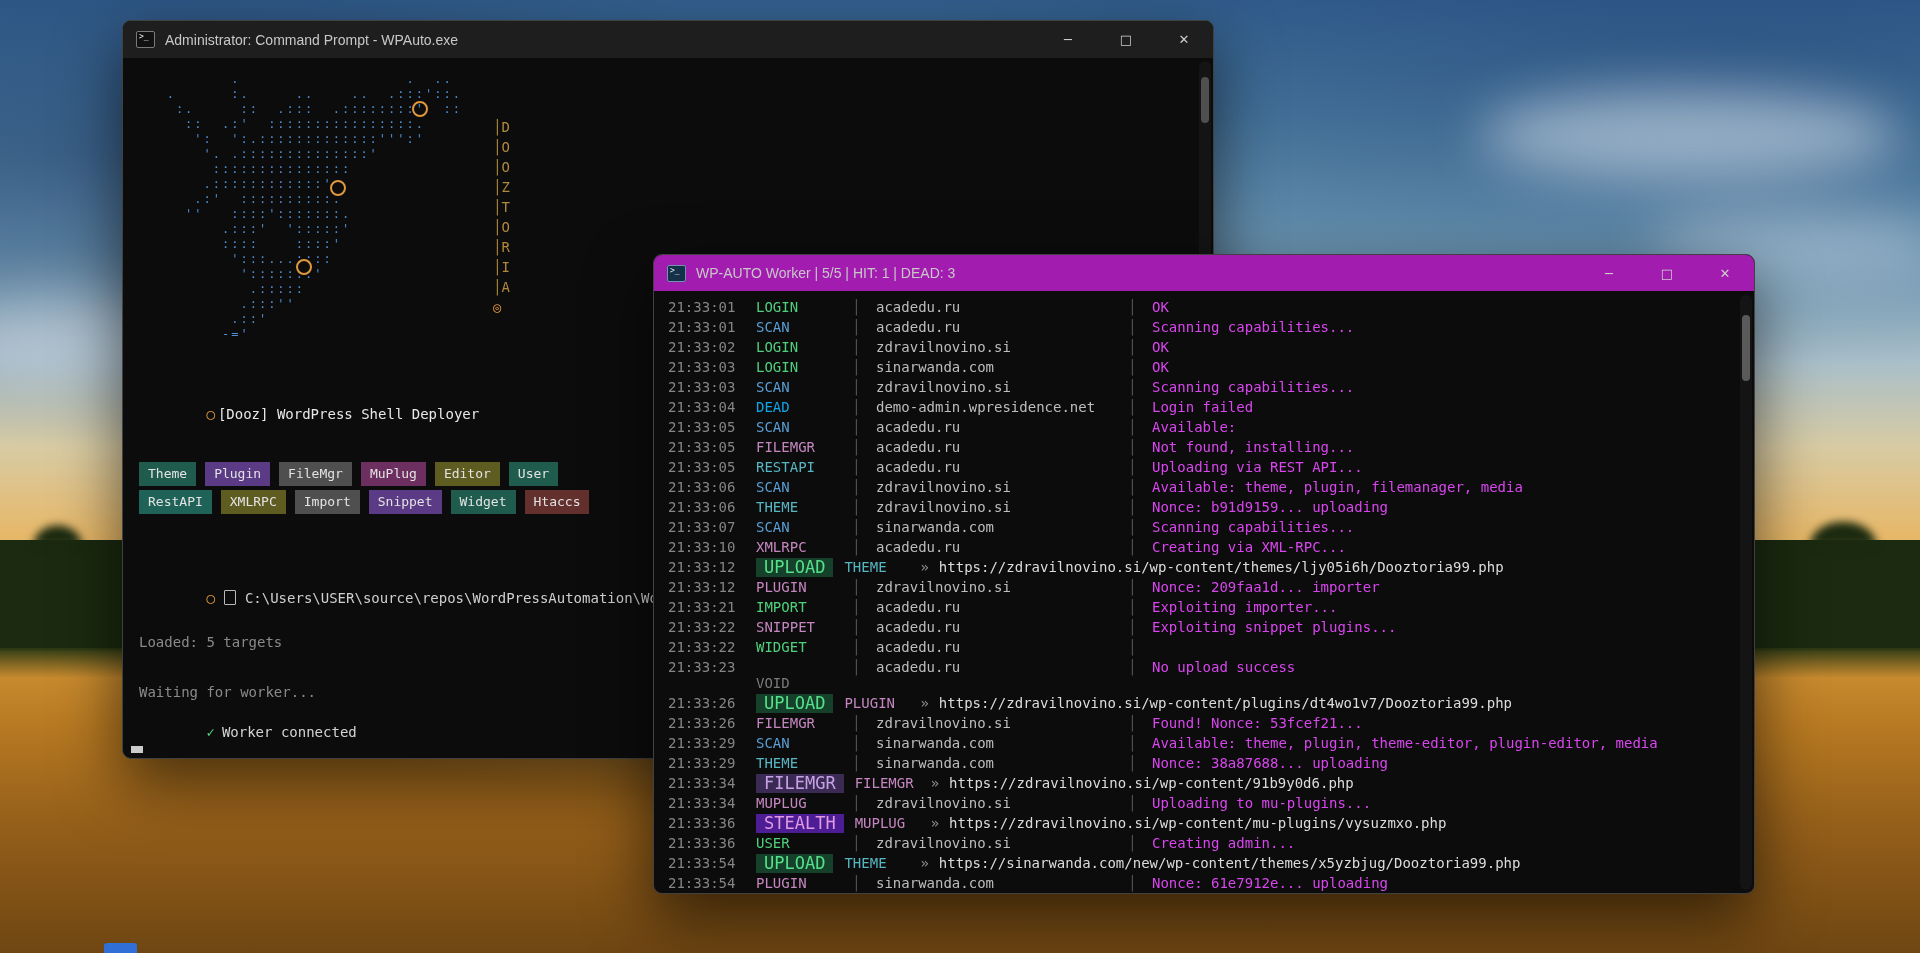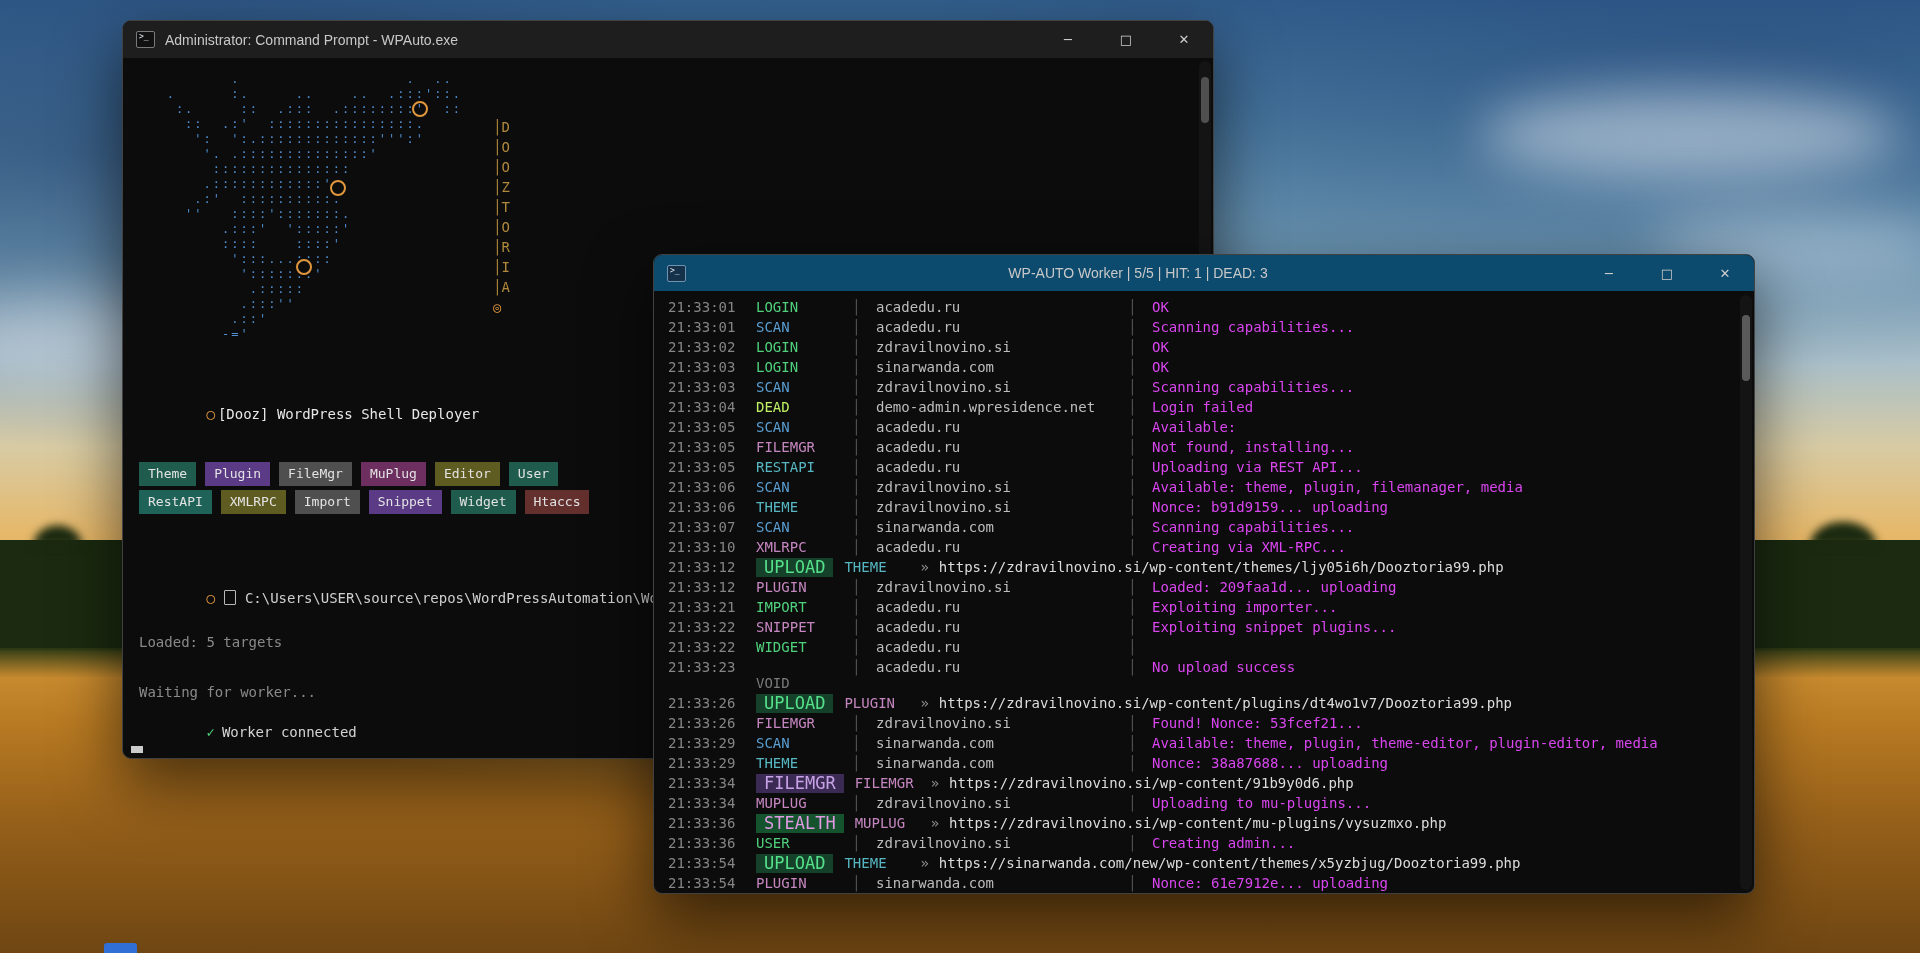--- a/index.html
+++ b/index.html
@@ -37,21 +37,21 @@
     background:linear-gradient(180deg,#2e3a14,rgba(46,58,20,0));
   }
   .task-frag{position:absolute;left:104px;bottom:0;width:33px;height:10px;background:#2f6fd6;border-radius:3px 3px 0 0;}
 
   
   .window{position:absolute;background:#0c0c0c;border:1px solid #414141;border-radius:9px;
     box-shadow:0 24px 64px rgba(0,0,0,.6);overflow:hidden;}
   .w1{left:122px;top:20px;width:1090px;height:737px;}
   .w2{left:653px;top:254px;width:1100px;height:638px;z-index:5;}
   .titlebar{height:37px;background:#1e1e1e;display:flex;align-items:center;color:#c8c8c8;font-size:14px;}
-  .w2 .titlebar{height:36px;background:#0c4a6e;text-align:center;}
+  .w2 .titlebar{height:36px;background:#a21caf;}
   .tb-icon{width:17px;height:15px;margin:0 10px 0 13px;border:1px solid #7a7a7a;border-radius:2px;
     background:#111;position:relative;flex:none;}
   .tb-icon::after{content:">_";position:absolute;left:2px;top:0px;font-size:8px;color:#dfe8ef;
     font-family:"DejaVu Sans Mono",monospace;}
   .term-ic{background:#15314a;border-color:#6f93b0;}
   .tb-title{flex:1;white-space:nowrap;overflow:hidden;}
   .tb-btn{width:58px;height:100%;display:flex;align-items:center;justify-content:center;
     color:#cdcdcd;font-size:13px;flex:none;font-family:"DejaVu Sans",sans-serif;}
 
   .term{font-family:"DejaVu Sans Mono","Liberation Mono",monospace;font-size:14px;color:#cccccc;}
@@ -182,41 +182,41 @@
       <span class="tb-btn">□</span>
       <span class="tb-btn">✕</span>
     </header>
     <div class="term w2-body">
       <div>
           <div class="wrow"><span class="wt">21:33:01</span><span class="wa" style="color: rgb(79, 209, 124);">LOGIN</span><span class="wsep">│</span><span class="wtar">acadedu.ru</span><span class="wsep">│</span><span class="wmsg">OK</span></div>
           <div class="wrow"><span class="wt">21:33:01</span><span class="wa" style="color: rgb(90, 159, 212);">SCAN</span><span class="wsep">│</span><span class="wtar">acadedu.ru</span><span class="wsep">│</span><span class="wmsg">Scanning capabilities...</span></div>
           <div class="wrow"><span class="wt">21:33:02</span><span class="wa" style="color: rgb(79, 209, 124);">LOGIN</span><span class="wsep">│</span><span class="wtar">zdravilnovino.si</span><span class="wsep">│</span><span class="wmsg">OK</span></div>
           <div class="wrow"><span class="wt">21:33:03</span><span class="wa" style="color: rgb(79, 209, 124);">LOGIN</span><span class="wsep">│</span><span class="wtar">sinarwanda.com</span><span class="wsep">│</span><span class="wmsg">OK</span></div>
           <div class="wrow"><span class="wt">21:33:03</span><span class="wa" style="color: rgb(90, 159, 212);">SCAN</span><span class="wsep">│</span><span class="wtar">zdravilnovino.si</span><span class="wsep">│</span><span class="wmsg">Scanning capabilities...</span></div>
-          <div class="wrow"><span class="wt">21:33:04</span><span class="wa" style="color: #bef264;">DEAD</span><span class="wsep">│</span><span class="wtar">demo-admin.wpresidence.net</span><span class="wsep">│</span><span class="wmsg">Login failed</span></div>
+          <div class="wrow"><span class="wt">21:33:04</span><span class="wa" style="color: #0ea5e9;">DEAD</span><span class="wsep">│</span><span class="wtar">demo-admin.wpresidence.net</span><span class="wsep">│</span><span class="wmsg">Login failed</span></div>
           <div class="wrow"><span class="wt">21:33:05</span><span class="wa" style="color: rgb(90, 159, 212);">SCAN</span><span class="wsep">│</span><span class="wtar">acadedu.ru</span><span class="wsep">│</span><span class="wmsg">Available:</span></div>
           <div class="wrow"><span class="wt">21:33:05</span><span class="wa" style="color: rgb(197, 134, 192);">FILEMGR</span><span class="wsep">│</span><span class="wtar">acadedu.ru</span><span class="wsep">│</span><span class="wmsg">Not found, installing...</span></div>
           <div class="wrow"><span class="wt">21:33:05</span><span class="wa" style="color: rgb(86, 182, 194);">RESTAPI</span><span class="wsep">│</span><span class="wtar">acadedu.ru</span><span class="wsep">│</span><span class="wmsg">Uploading via REST API...</span></div>
           <div class="wrow"><span class="wt">21:33:06</span><span class="wa" style="color: rgb(90, 159, 212);">SCAN</span><span class="wsep">│</span><span class="wtar">zdravilnovino.si</span><span class="wsep">│</span><span class="wmsg">Available: theme, plugin, filemanager, media</span></div>
           <div class="wrow"><span class="wt">21:33:06</span><span class="wa" style="color: rgb(86, 182, 194);">THEME</span><span class="wsep">│</span><span class="wtar">zdravilnovino.si</span><span class="wsep">│</span><span class="wmsg">Nonce: b91d9159... uploading</span></div>
           <div class="wrow"><span class="wt">21:33:07</span><span class="wa" style="color: rgb(90, 159, 212);">SCAN</span><span class="wsep">│</span><span class="wtar">sinarwanda.com</span><span class="wsep">│</span><span class="wmsg">Scanning capabilities...</span></div>
           <div class="wrow"><span class="wt">21:33:10</span><span class="wa" style="color: rgb(197, 134, 192);">XMLRPC</span><span class="wsep">│</span><span class="wtar">acadedu.ru</span><span class="wsep">│</span><span class="wmsg">Creating via XML-RPC...</span></div>
           <div class="wrow"><span class="wt">21:33:12</span><span class="badge" style="background: rgb(21, 64, 42); color: rgb(85, 224, 138);">UPLOAD</span><span class="tag" style="color: rgb(86, 182, 194);">THEME</span><span class="arr">»</span><span class="url">https://zdravilnovino.si/wp-content/themes/ljy05i6h/Dooztoria99.php</span></div>
-          <div class="wrow"><span class="wt">21:33:12</span><span class="wa" style="color: rgb(197, 134, 192);">PLUGIN</span><span class="wsep">│</span><span class="wtar">zdravilnovino.si</span><span class="wsep">│</span><span class="wmsg">Loaded: 209faa1d... uploading</span></div>
+          <div class="wrow"><span class="wt">21:33:12</span><span class="wa" style="color: rgb(197, 134, 192);">PLUGIN</span><span class="wsep">│</span><span class="wtar">zdravilnovino.si</span><span class="wsep">│</span><span class="wmsg">Nonce: 209faa1d... importer</span></div>
           <div class="wrow"><span class="wt">21:33:21</span><span class="wa" style="color: rgb(79, 209, 124);">IMPORT</span><span class="wsep">│</span><span class="wtar">acadedu.ru</span><span class="wsep">│</span><span class="wmsg">Exploiting importer...</span></div>
           <div class="wrow"><span class="wt">21:33:22</span><span class="wa" style="color: rgb(197, 134, 192);">SNIPPET</span><span class="wsep">│</span><span class="wtar">acadedu.ru</span><span class="wsep">│</span><span class="wmsg">Exploiting snippet plugins...</span></div>
           <div class="wrow"><span class="wt">21:33:22</span><span class="wa" style="color: rgb(79, 209, 124);">WIDGET</span><span class="wsep">│</span><span class="wtar">acadedu.ru</span><span class="wsep">│</span></div>
           <div class="wrow"><span class="wt">21:33:23</span><span class="wa" style="color: rgb(122, 122, 122); margin-top: 16px;">VOID</span><span class="wsep">│</span><span class="wtar">acadedu.ru</span><span class="wsep">│</span><span class="wmsg">No upload success</span></div>
           <div class="wrow"><span class="wt">21:33:26</span><span class="badge" style="background: rgb(21, 64, 42); color: rgb(85, 224, 138);">UPLOAD</span><span class="tag" style="color: rgb(197, 134, 192);">PLUGIN</span><span class="arr">»</span><span class="url">https://zdravilnovino.si/wp-content/plugins/dt4wo1v7/Dooztoria99.php</span></div>
           <div class="wrow"><span class="wt">21:33:26</span><span class="wa" style="color: rgb(197, 134, 192);">FILEMGR</span><span class="wsep">│</span><span class="wtar">zdravilnovino.si</span><span class="wsep">│</span><span class="wmsg">Found! Nonce: 53fcef21...</span></div>
           <div class="wrow"><span class="wt">21:33:29</span><span class="wa" style="color: rgb(90, 159, 212);">SCAN</span><span class="wsep">│</span><span class="wtar">sinarwanda.com</span><span class="wsep">│</span><span class="wmsg">Available: theme, plugin, theme-editor, plugin-editor, media</span></div>
           <div class="wrow"><span class="wt">21:33:29</span><span class="wa" style="color: rgb(86, 182, 194);">THEME</span><span class="wsep">│</span><span class="wtar">sinarwanda.com</span><span class="wsep">│</span><span class="wmsg">Nonce: 38a87688... uploading</span></div>
           <div class="wrow"><span class="wt">21:33:34</span><span class="badge" style="background: rgb(59, 43, 84); color: rgb(199, 162, 230);">FILEMGR</span><span class="tag" style="color: rgb(197, 134, 192);">FILEMGR</span><span class="arr">»</span><span class="url">https://zdravilnovino.si/wp-content/91b9y0d6.php</span></div>
           <div class="wrow"><span class="wt">21:33:34</span><span class="wa" style="color: rgb(197, 134, 192);">MUPLUG</span><span class="wsep">│</span><span class="wtar">zdravilnovino.si</span><span class="wsep">│</span><span class="wmsg">Uploading to mu-plugins...</span></div>
-          <div class="wrow"><span class="wt">21:33:36</span><span class="badge" style="background: #14532d; color: rgb(226, 154, 226);">STEALTH</span><span class="tag" style="color: rgb(197, 134, 192);">MUPLUG</span><span class="arr">»</span><span class="url">https://zdravilnovino.si/wp-content/mu-plugins/vysuzmxo.php</span></div>
+          <div class="wrow"><span class="wt">21:33:36</span><span class="badge" style="background: #4c1d95; color: rgb(226, 154, 226);">STEALTH</span><span class="tag" style="color: rgb(197, 134, 192);">MUPLUG</span><span class="arr">»</span><span class="url">https://zdravilnovino.si/wp-content/mu-plugins/vysuzmxo.php</span></div>
           <div class="wrow"><span class="wt">21:33:36</span><span class="wa" style="color: rgb(79, 209, 124);">USER</span><span class="wsep">│</span><span class="wtar">zdravilnovino.si</span><span class="wsep">│</span><span class="wmsg">Creating admin...</span></div>
           <div class="wrow"><span class="wt">21:33:54</span><span class="badge" style="background: rgb(21, 64, 42); color: rgb(85, 224, 138);">UPLOAD</span><span class="tag" style="color: rgb(86, 182, 194);">THEME</span><span class="arr">»</span><span class="url">https://sinarwanda.com/new/wp-content/themes/x5yzbjug/Dooztoria99.php</span></div>
           <div class="wrow"><span class="wt">21:33:54</span><span class="wa" style="color: rgb(197, 134, 192);">PLUGIN</span><span class="wsep">│</span><span class="wtar">sinarwanda.com</span><span class="wsep">│</span><span class="wmsg">Nonce: 61e7912e... uploading</span></div>
         </div>
     </div>
     <div class="sbar">
         <span class="thumb t2"></span>
       </div>
   </section>
 </div>

